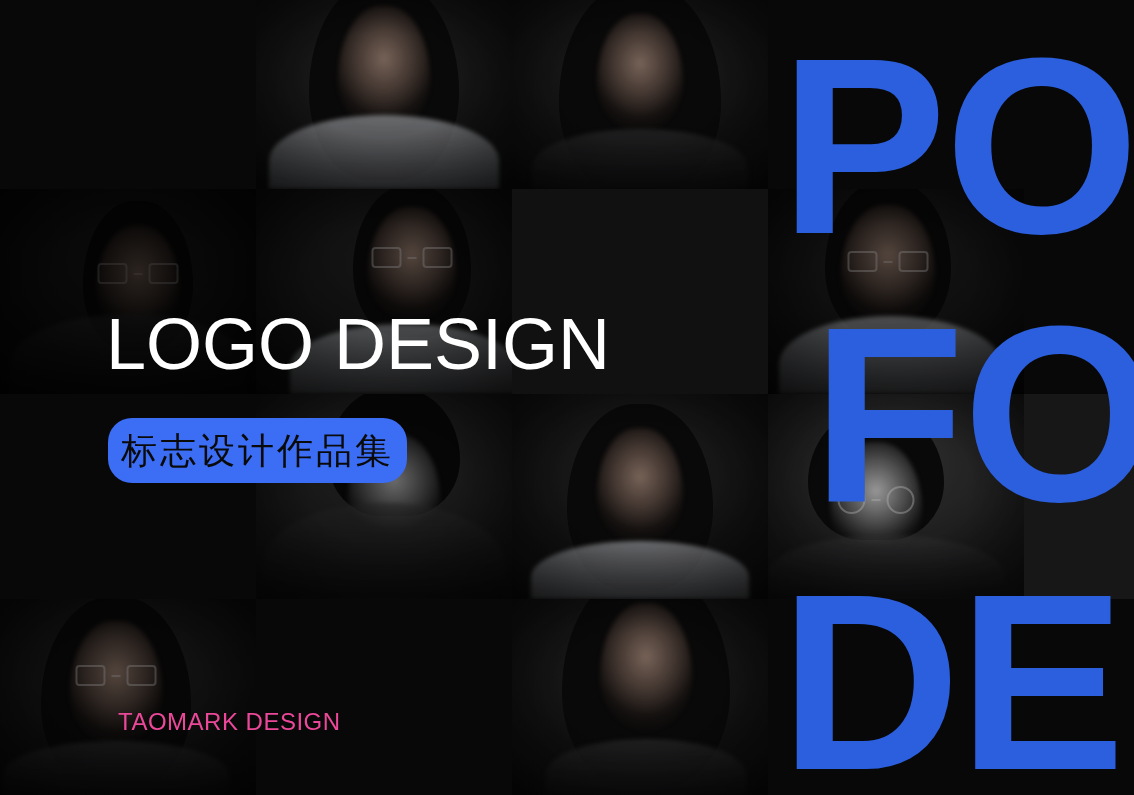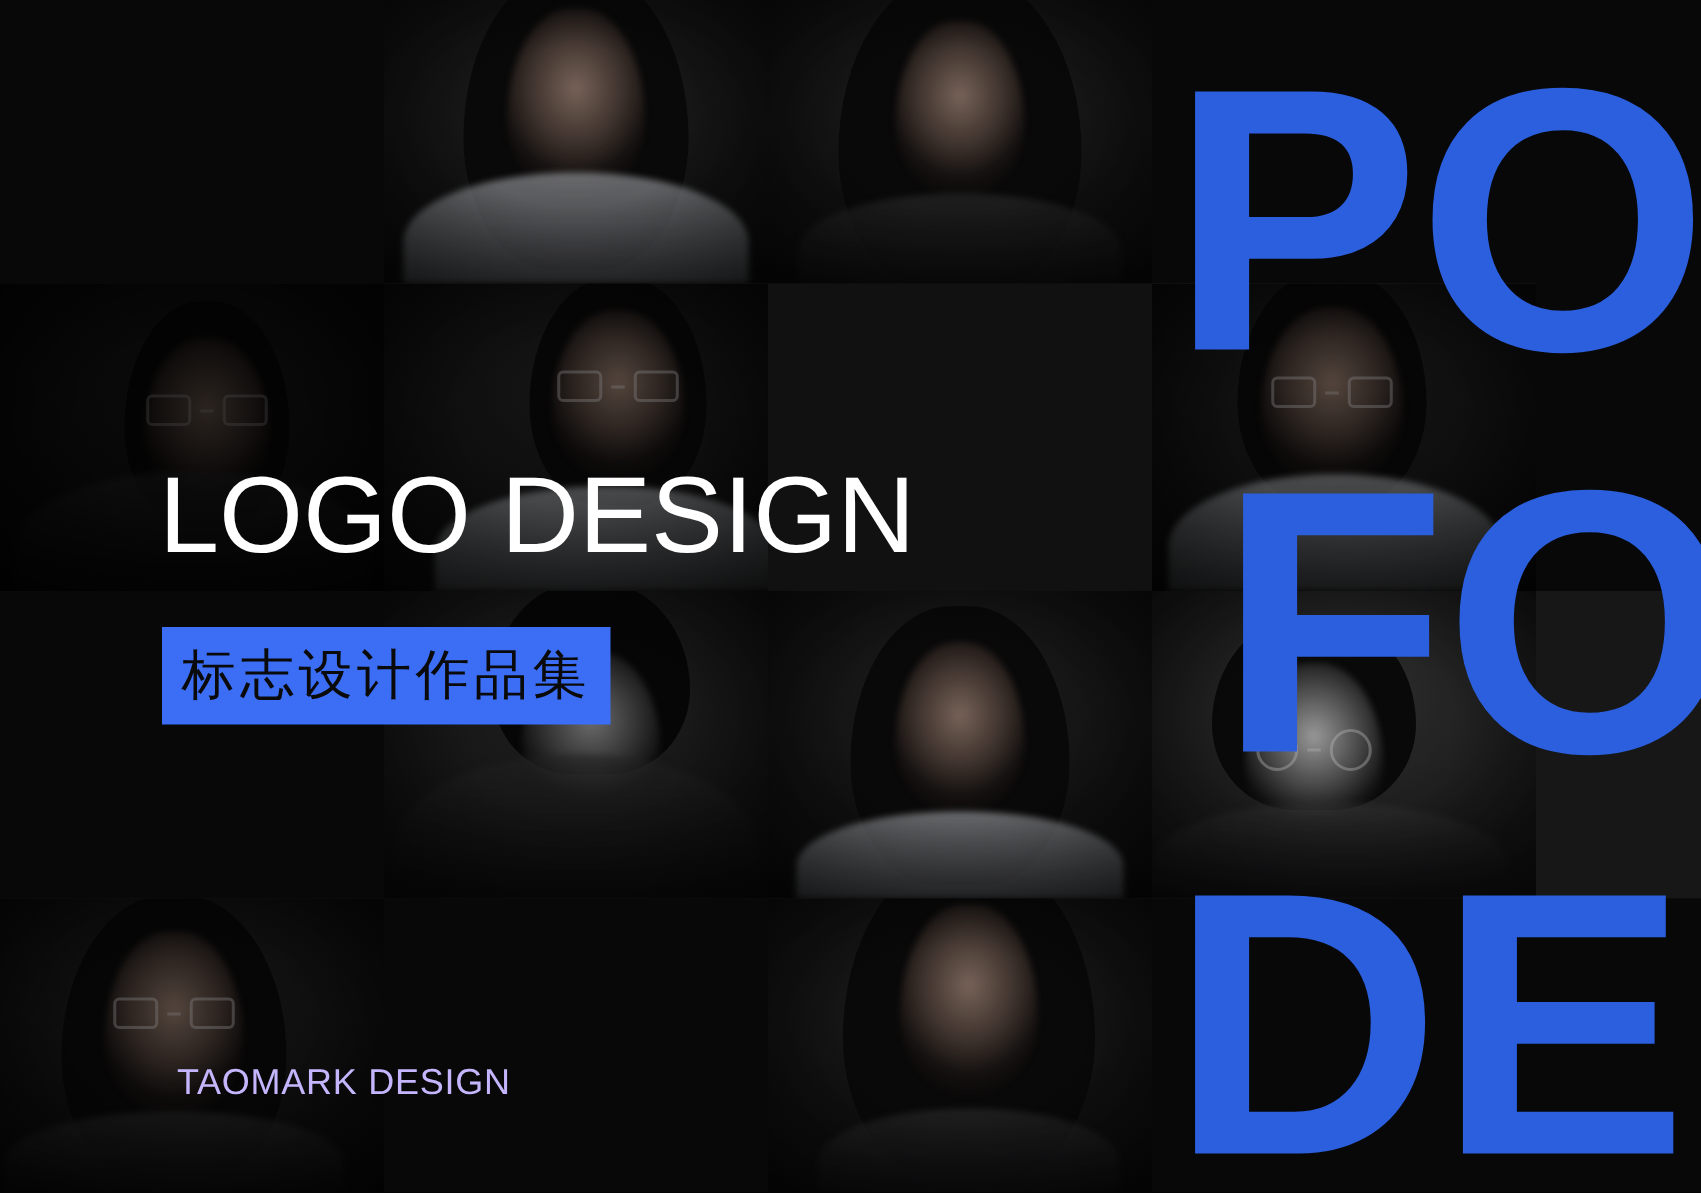--- a/index.html
+++ b/index.html
@@ -178,21 +178,21 @@
     color: #0a0a0a;
     letter-spacing: 3px;
     font-family: "DejaVu Sans", sans-serif;
     line-height: 1;
   }
   .footer-text {
     position: absolute;
     left: 118px;
     top: 708px;
     font-size: 24px;
-    color: #c4b5fd;
+    color: #ec4899;
     letter-spacing: 0.5px;
     white-space: nowrap;
   }
 </style>
 </head>
 <body>
 
 <div id="poster" style="background: rgb(10, 10, 10); width: 1134px; height: 795px;">
 
   <div class="mosaic">
@@ -352,19 +352,19 @@
   </div>
 
   <div class="blue-letters">
     <div class="blue-row" id="blue-row-1" style="color: rgb(43, 95, 221);">PO</div>
     <div class="blue-row" id="blue-row-2" style="color: rgb(43, 95, 221); margin-left: 32px;">FO</div>
     <div class="blue-row" id="blue-row-3" style="color: rgb(43, 95, 221);">DE</div>
   </div>
 
   <div class="headline" style="color: rgb(255, 255, 255);">LOGO DESIGN</div>
 
-  <div class="badge" style="background: rgb(59, 110, 245);">
+  <div class="badge" style="background: rgb(59, 110, 245); border-radius: 24px;">
     <span class="badge-text">标志设计作品集</span>
   </div>
 
   <div class="footer-text">TAOMARK DESIGN</div>
 
 </div>
 
 </body></html>

